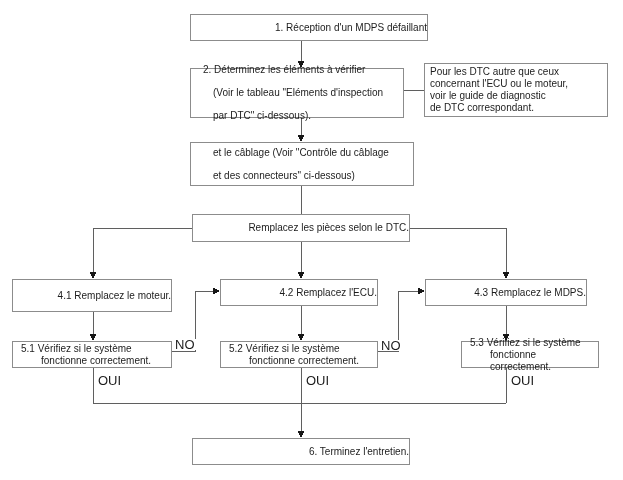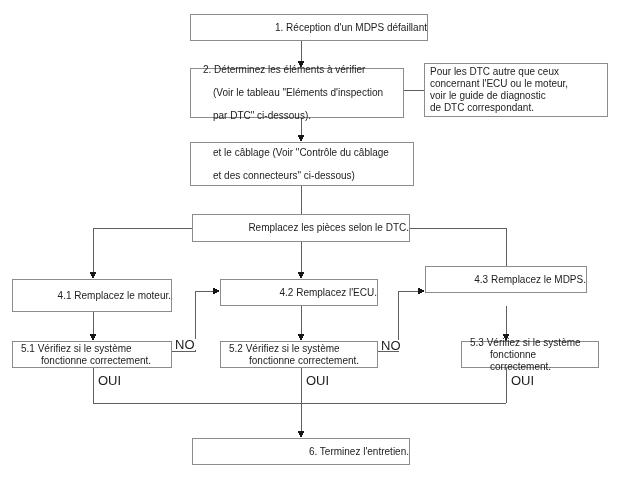--- a/index.html
+++ b/index.html
@@ -118,21 +118,21 @@
   <div class="box center" style="left:192px; top:214px; width:218px; height:28px;">
     <div>Remplacez les pièces selon le DTC.</div>
   </div>
 
   <div class="box center" style="left:12px; top:279px; width:160px; height:33px;">
     <div>4.1 Remplacez le moteur.</div>
   </div>
   <div class="box center" style="left:220px; top:279px; width:158px; height:27px;">
     <div>4.2 Remplacez l'ECU.</div>
   </div>
-  <div class="box center" style="left:425px; top:266px; width:162px; height:27px;padding-left:44px;">
+  <div class="box center" style="left:425px; top:279px; width:162px; height:27px;padding-left:44px;">
     <div>4.3 Remplacez le MDPS.</div>
   </div>
 
   <div class="box hangbox" style="left:12px; top:341px; width:160px; height:27px;">
     <div>5.1 Vérifiez si le système</div>
     <div class="hang20">fonctionne correctement.</div>
   </div>
   <div class="box hangbox" style="left:220px; top:341px; width:158px; height:27px;">
     <div>5.2 Vérifiez si le système</div>
     <div class="hang20">fonctionne correctement.</div>

